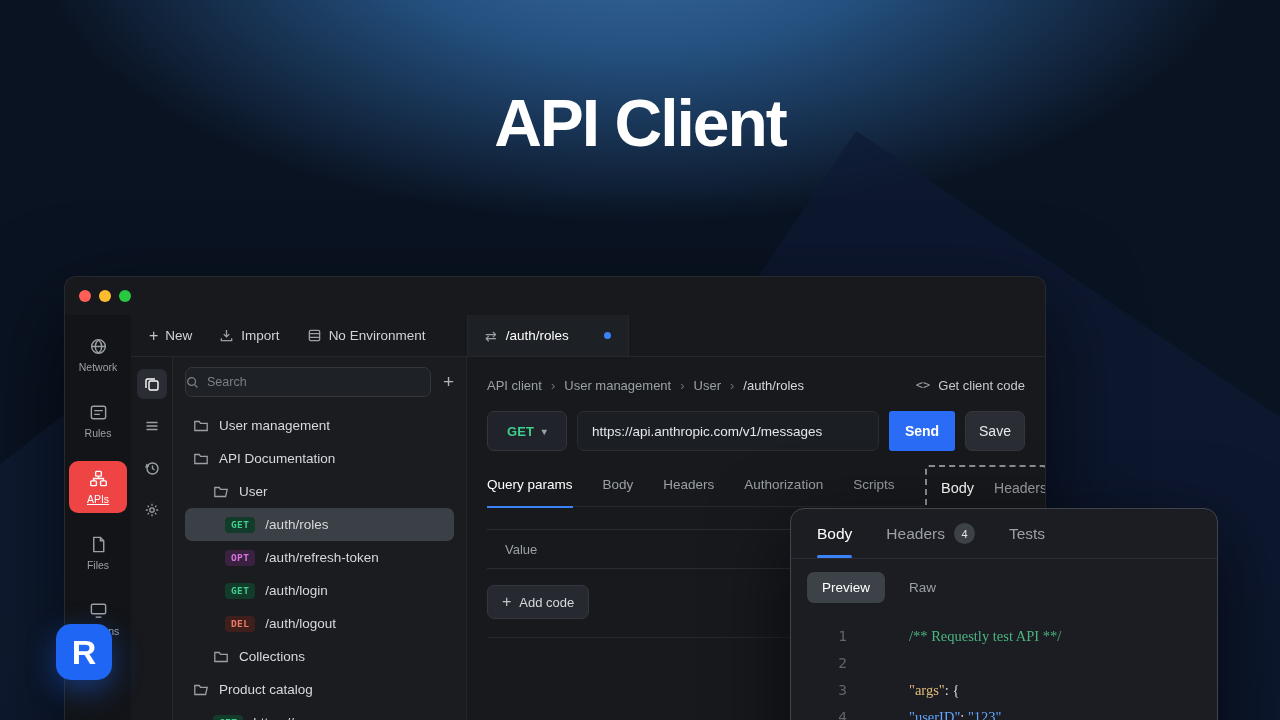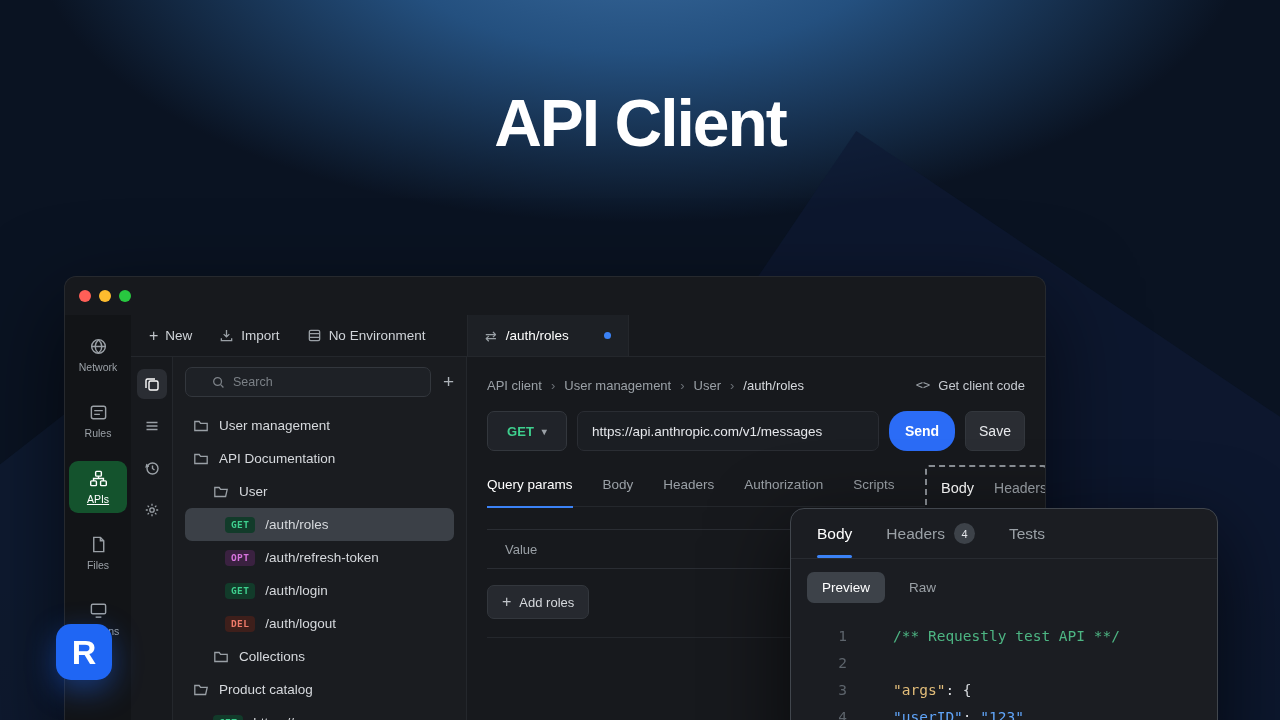--- a/index.html
+++ b/index.html
@@ -46,21 +46,21 @@
                   padding:3px 11px; border-radius:11px; }
 
   .app { display:flex; height:calc(100% - 38px); }
 
   
   .rail { width:66px; background:#121417; display:flex; flex-direction:column;
           align-items:center; padding-top:14px; gap:14px; flex-shrink:0; }
   .rail-item { width:58px; height:52px; display:flex; flex-direction:column;
                align-items:center; justify-content:center; gap:5px;
                border-radius:9px; color:#9aa0a6; font-size:10.5px; }
-  .rail-item.active { background:#14532d; color:#ffffff;text-decoration:underline; }
+  .rail-item.active { background:#ef4444; color:#ffffff;text-decoration:underline; }
   .rail-item svg { width:19px; height:19px; }
 
   
   .workspace { flex:1; display:flex; flex-direction:column; min-width:0; }
   .topnav { height:42px; display:flex; align-items:stretch;
             border-bottom:1px solid #24272c; flex-shrink:0; }
   .nav-left { width:336px; display:flex; align-items:center; gap:27px;
               padding-left:18px; color:#cfd3d8; font-size:13.5px; flex-shrink:0; }
   .nav-item { display:flex; align-items:center; gap:7px; }
   .nav-item svg { width:15px; height:15px; }
@@ -82,21 +82,21 @@
              align-items:center; justify-content:center; font-size:15px; }
   .ir-item.active { background:#2a2d33; color:#ffffff; }
   .ir-item svg { width:16px; height:16px; }
 
   
   .collections { width:294px; background:#1a1c20; border-right:1px solid #24272c;
                  padding:10px 12px 0; flex-shrink:0; overflow:hidden; }
   .searchrow { display:flex; align-items:center; gap:12px; margin-bottom:12px; }
   .search { flex:1; height:30px; background:#1e2126; border:1px solid #33373d;
             border-radius:7px; display:flex; align-items:center; gap:8px;
-            padding:0 26px; }
+            padding:0 0; }
   .search svg { width:13px; height:13px; flex-shrink:0; }
   .search input { flex:1; background:transparent; border:none; outline:none;
                   color:#d6d9dd; font-size:12.5px; font-family:inherit; }
   .search input::placeholder { color:#7b8086; }
   .plusbtn { color:#aeb3b9; font-size:19px; background:none; border:none; }
 
   .tree { font-size:13.5px; color:#d6d9dd; }
   .tree-row { display:flex; align-items:center; gap:10px; height:33px;
               border-radius:7px; padding-right:8px; }
   .tree-row svg { width:16px; height:16px; color:#9aa0a6; flex-shrink:0; }
@@ -123,21 +123,21 @@
 
   .requestbar { display:flex; gap:10px; height:40px; margin-bottom:26px; }
   .method { width:80px; background:#202329; border:1px solid #33373d;
             border-radius:7px; display:flex; align-items:center;
             justify-content:center; gap:8px; color:#3ecf8e; font-weight:bold;
             font-size:13px; }
   .chev { color:#9aa0a6; font-size:10px; }
   .url { flex:1; background:#1b1e23; border:1px solid #2a2d33; border-radius:7px;
          color:#e5e7eb; font-size:13.5px; padding:0 14px; outline:none;
          font-family:inherit; min-width:0; }
-  .send { width:66px; background:#2b6cf6; border:none; border-radius:18px;
+  .send { width:66px; background:#2b6cf6; border:none; border-radius:3px;
           color:#ffffff; font-size:14px; font-weight:bold; }
   .save { width:60px; background:#2a2d33; border:1px solid #33373d;
           border-radius:7px; color:#e8eaed; font-size:14px; }
 
   .reqtabs { display:flex; gap:30px; height:30px; color:#9aa0a6;
              font-size:13.5px; border-bottom:1px solid #24272c; }
   .rtab { padding-bottom:10px; }
   .rtab.active { color:#ffffff; border-bottom:2.5px solid #3b82f6;
                  margin-bottom:-1.5px; }
 
@@ -176,21 +176,21 @@
            align-items:center; justify-content:center; margin-left:9px; }
   .fp-subtabs { display:flex; align-items:center; gap:24px;
                 padding:13px 16px 10px; }
   .preview { background:#3d4249; border:none; color:#ffffff; border-radius:7px;
              padding:8px 15px; font-size:13.5px; font-family:inherit; }
   .raw { color:#9aa0a6; font-size:13.5px; }
   .codearea { font-family:"DejaVu Sans Mono", monospace; font-size:14.5px;
               line-height:27px; padding-top:10px; }
   .cline { display:flex; }
   .lnum { width:56px; text-align:right; color:#5d646c; flex-shrink:0; }
-  .ctext { margin-left:46px; white-space:pre; }
+  .ctext { margin-left:62px; white-space:pre;font-family:Liberation Serif, serif; }
   .tok-comment { color:#4db583; }
   .tok-key { color:#e2bd7a; }
   .tok-plain { color:#d6d9dd; }
   .tok-key2 { color:#60a5fa; }
   .tok-str { color:#60a5fa; }
 
   
   .logo { position:absolute; left:56px; top:624px; width:56px; height:56px;
           background:#1f66f4; border-radius:15px; display:flex;
           align-items:center; justify-content:center; z-index:30;
@@ -420,21 +420,21 @@
               <span>Headers</span>
             </div>
 
             <div class="kvtable">
               <div class="kv-value">Value</div>
             </div>
 
             <div class="addmore-row">
               <button class="addmore">
                 <span class="plus-glyph">+</span>
-                <span>Add roles</span>
+                <span>Add code</span>
               </button>
             </div>
           </section>
         </div>
       </div>
     </div>
   </div>
 
   <div class="floatpanel">
     <div class="fp-tabs">

